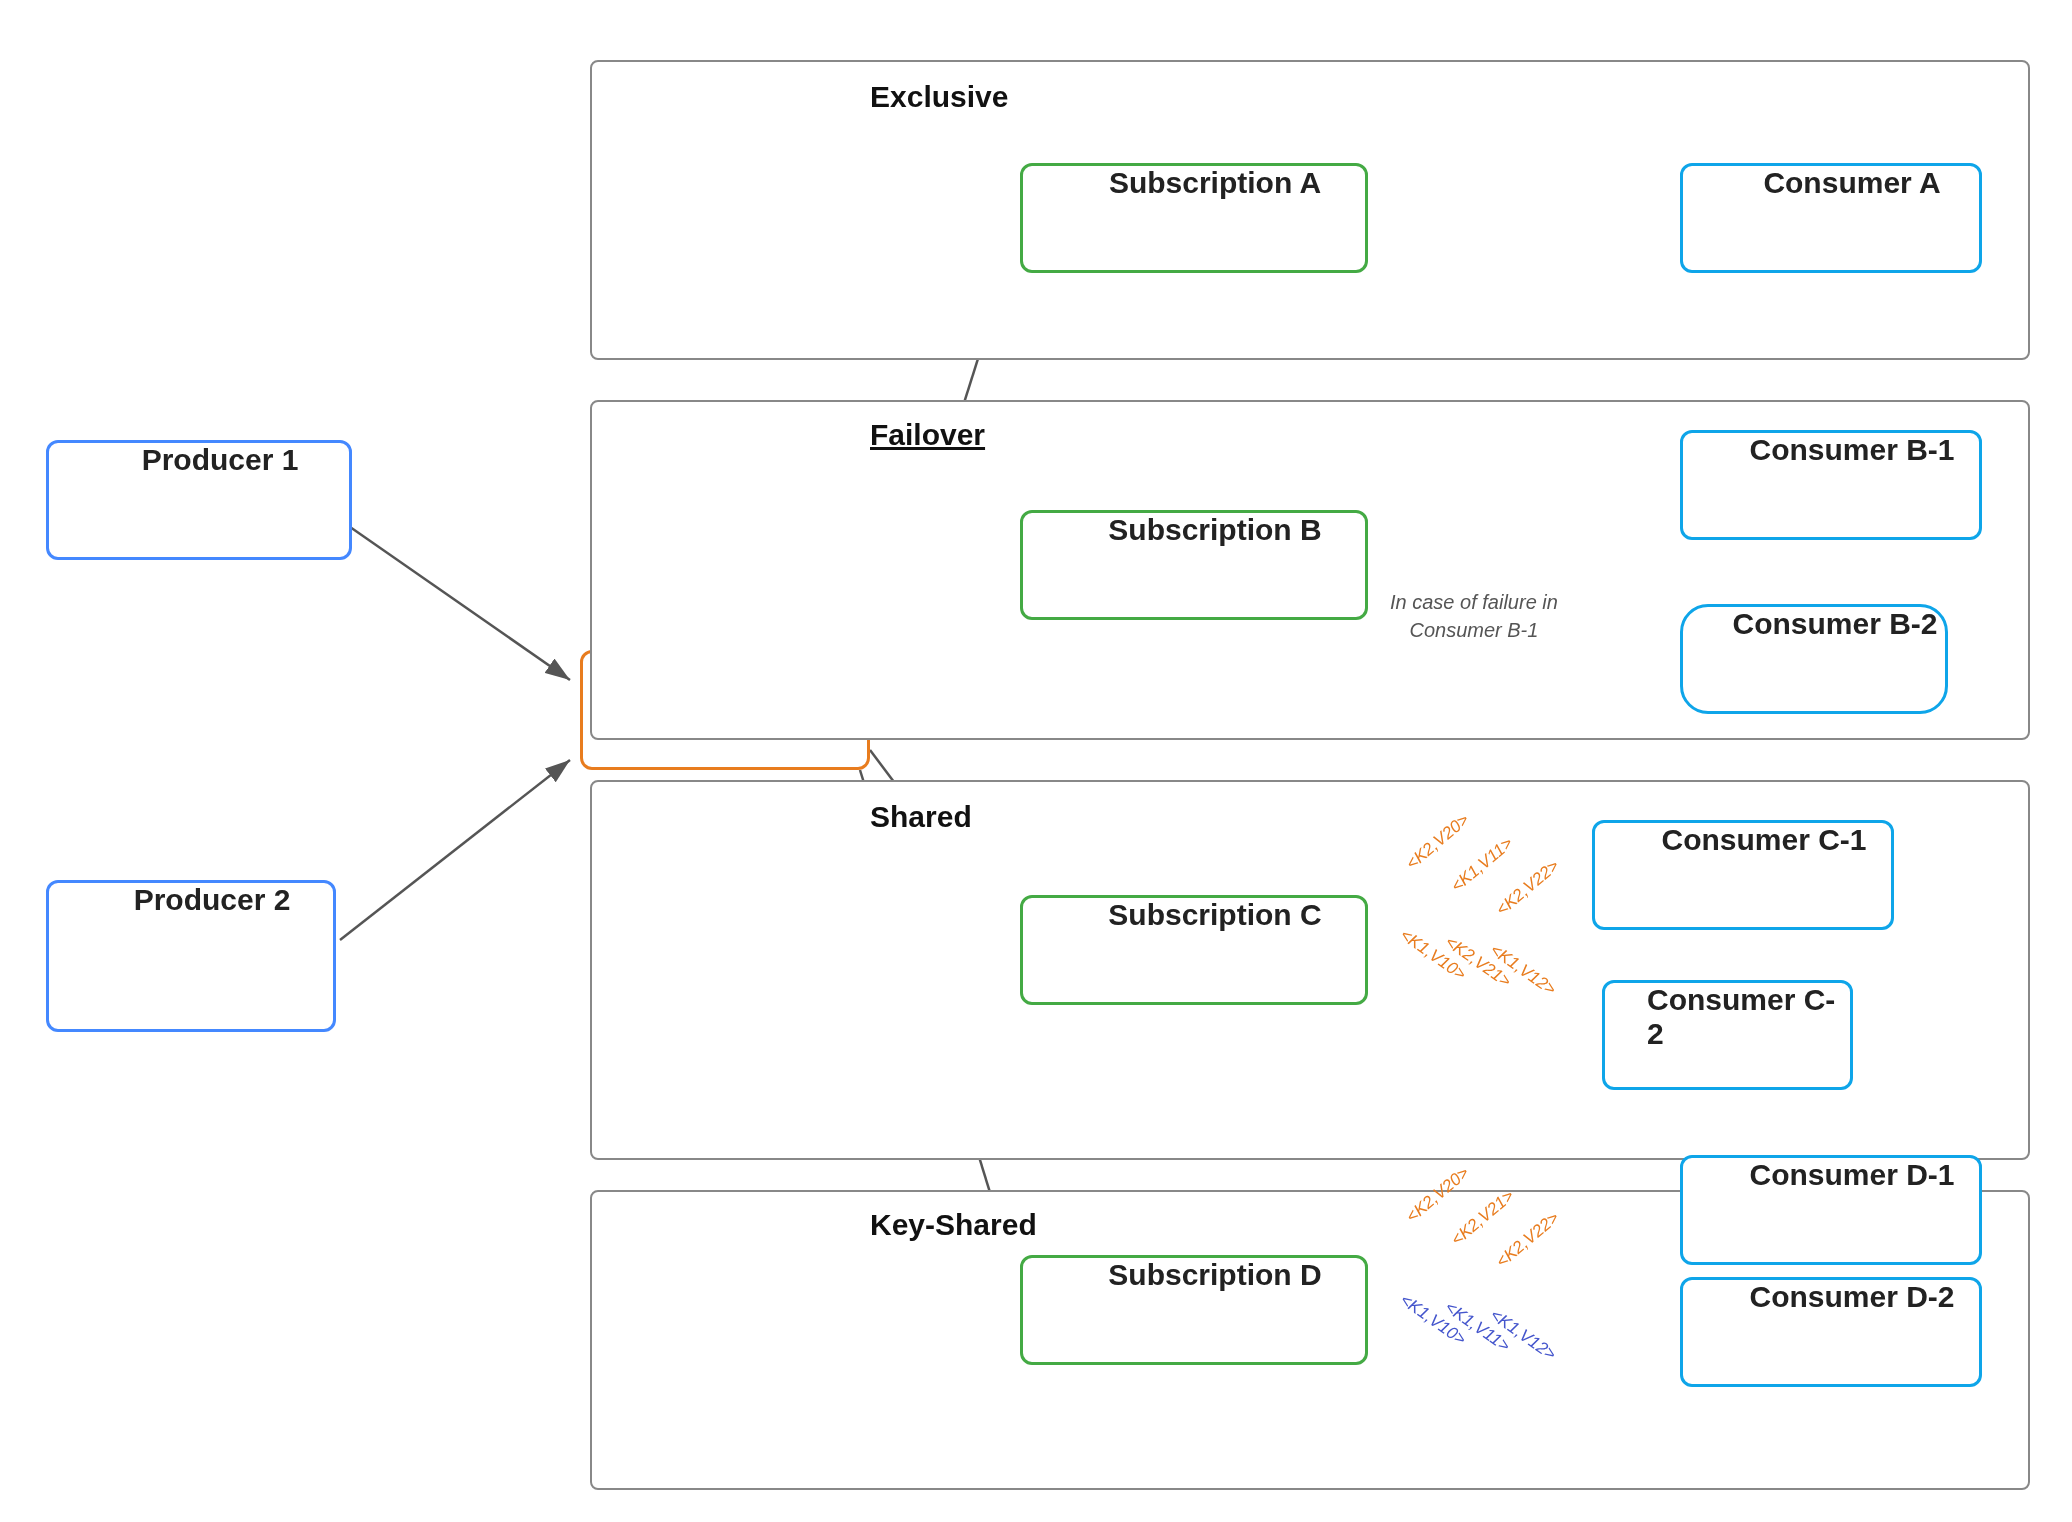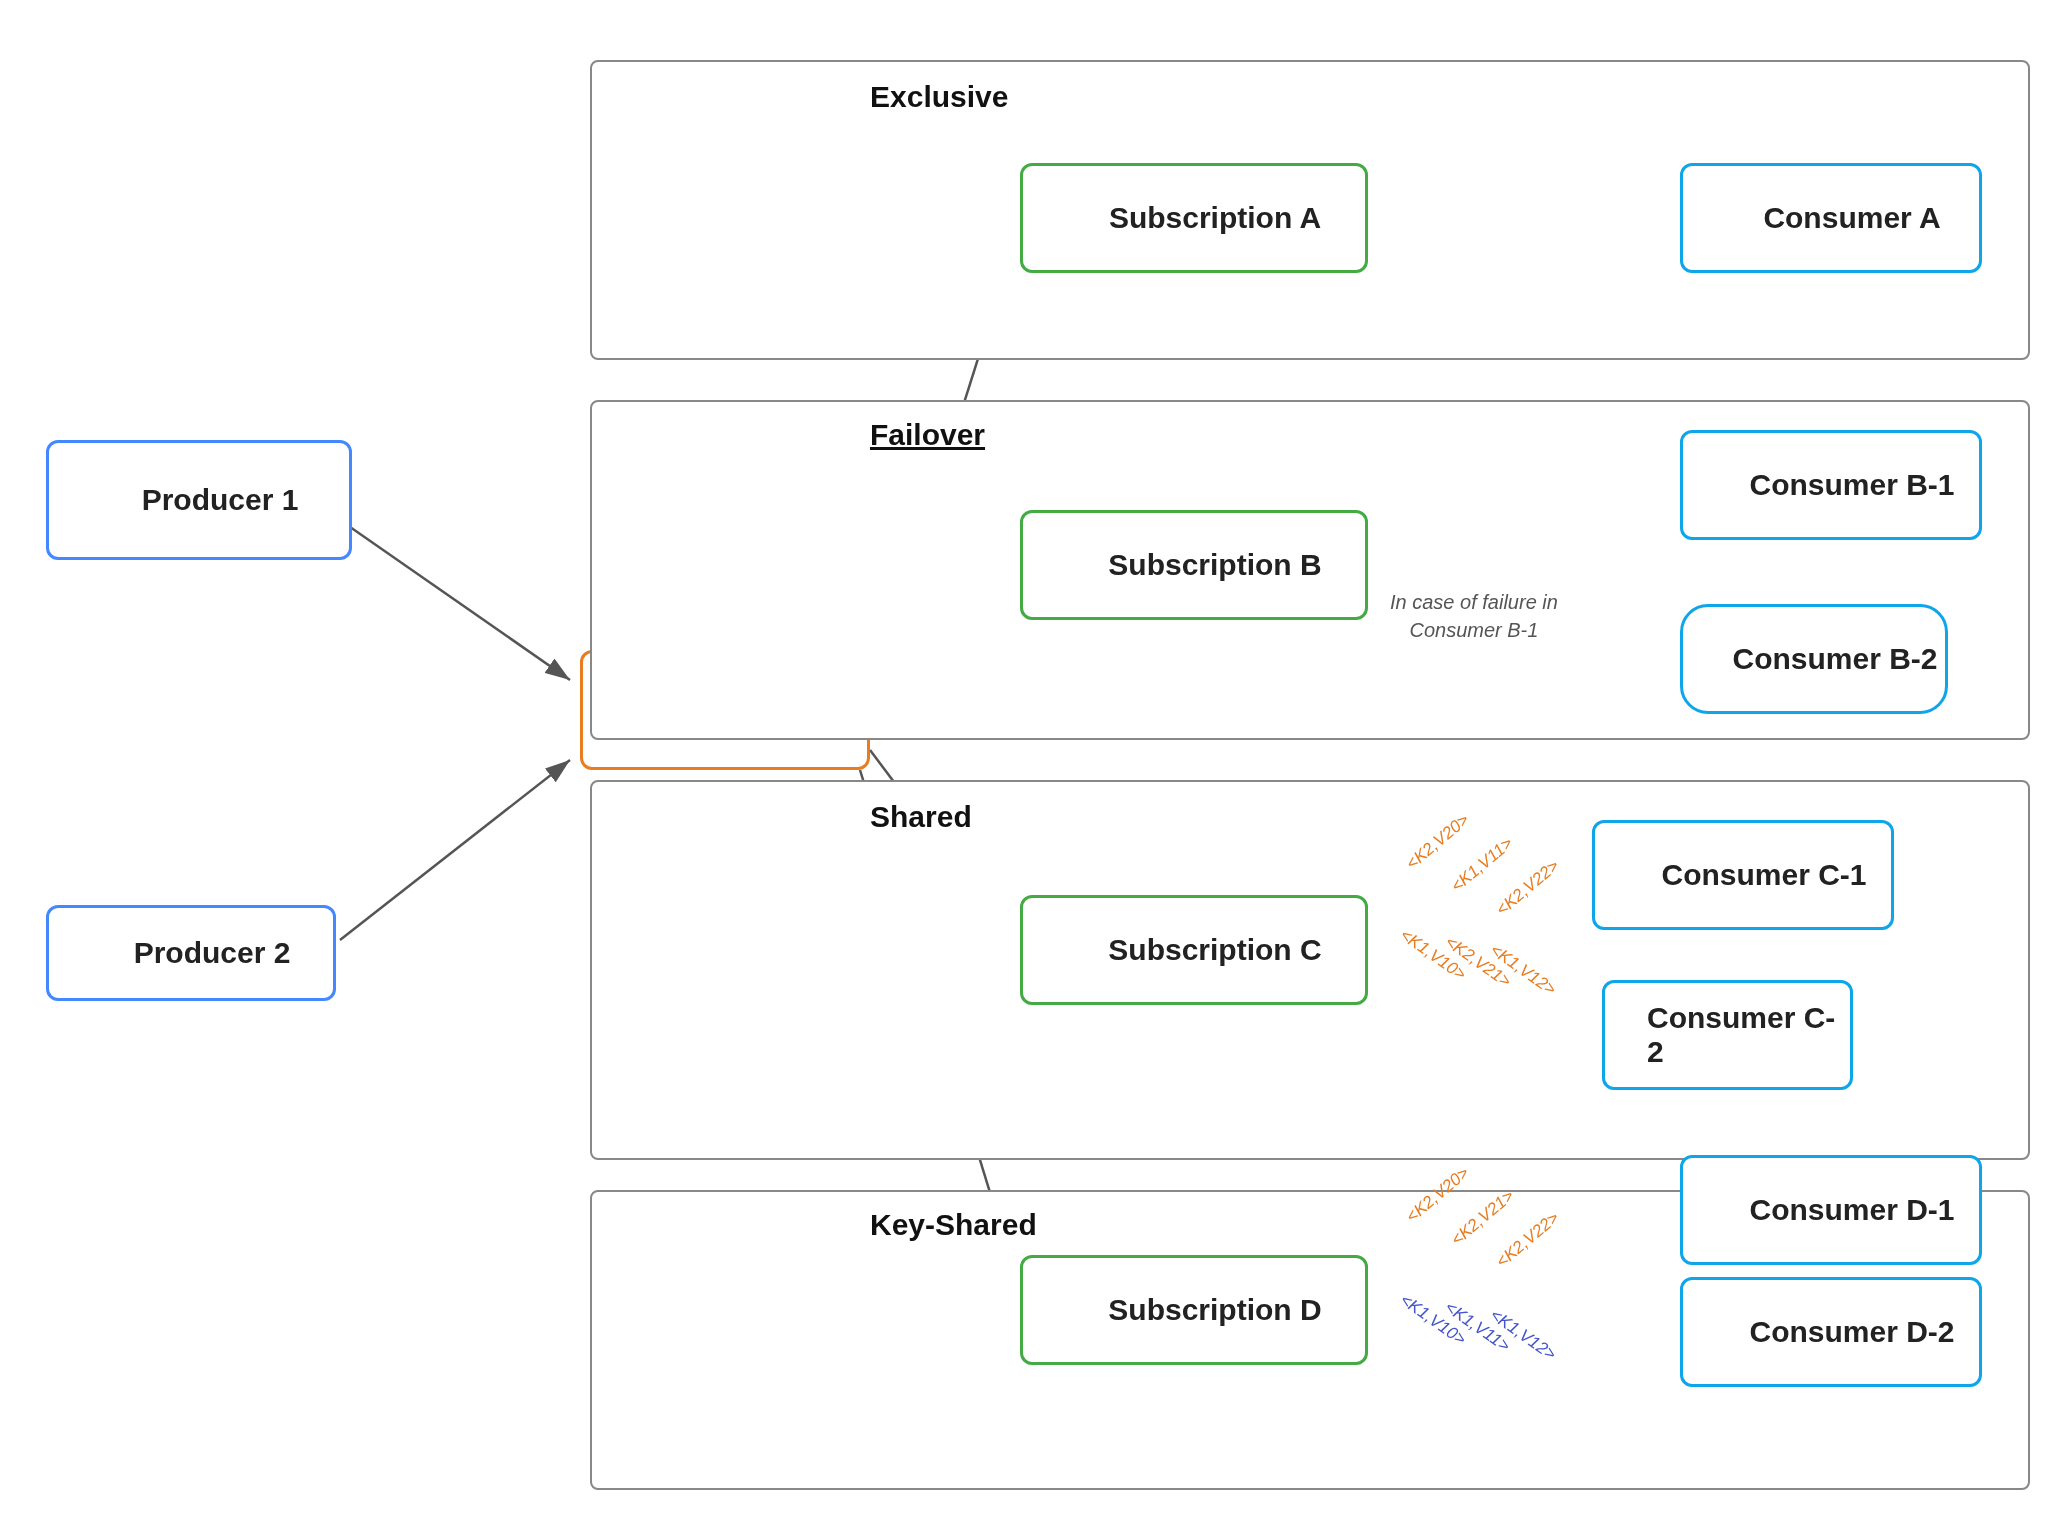--- a/index.html
+++ b/index.html
@@ -17,21 +17,21 @@
       top: 0; left: 0;
       width: 2072px;
       height: 1522px;
     }
 
     
     .box {
       position: absolute;
       border-radius: 12px;
       display: flex;
-      align-items: center;
+      align-items: flex-start;
       justify-content: center;
       font-size: 30px;
       font-weight: bold;
       background: #fff;
       padding-left: 42px;
     }
 
     .box-blue {
       border: 3px solid #4488ff;
       color: #222;
@@ -139,21 +139,21 @@
 
     <line x1="1290" y1="1270" x2="1680" y2="1200" stroke="#555" stroke-width="2.5" marker-end="url(#arrowhead)"></line>
 
     <line x1="1290" y1="1310" x2="1680" y2="1380" stroke="#555" stroke-width="2.5" marker-end="url(#arrowhead)"></line>
   </svg>
 
   <div class="box box-blue" style="left:46px; top:440px; width:306px; height:120px;">
     <span>Producer 1</span>
   </div>
 
-  <div class="box box-blue" style="left:46px; top:880px; width:290px; height:96px;margin-top:25px;">
+  <div class="box box-blue" style="left:46px; top:880px; width:290px; height:152px;">
     <span>Producer 2</span>
   </div>
 
   <div class="box box-orange" style="left:580px; top:650px; width:290px; height:120px;">
     <span>Pulsar Topic</span>
   </div>
 
   <div class="section-box" style="left:590px; top:60px; width:1440px; height:300px;">
   </div>
   <div class="section-title" style="left:870px; top:80px;">Exclusive</div>

